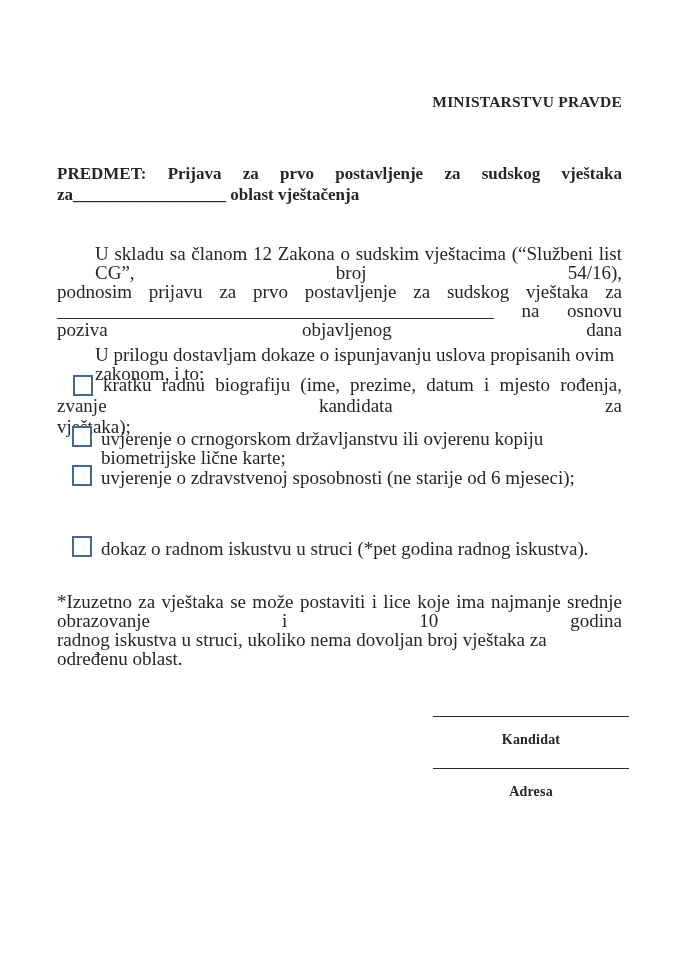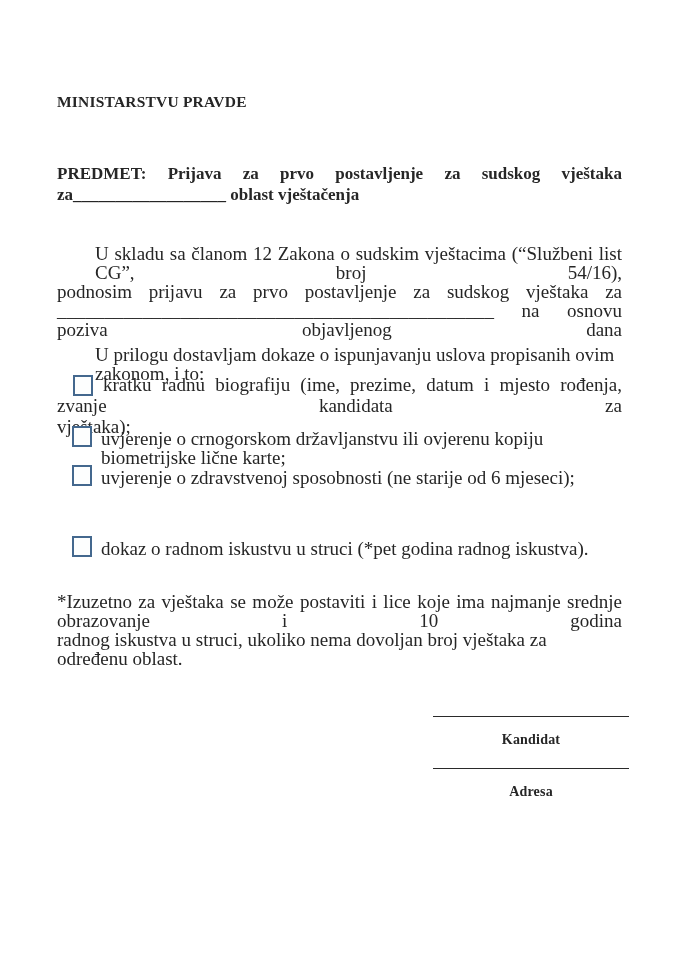--- a/index.html
+++ b/index.html
@@ -14,21 +14,21 @@
     background: #ffffff;
     font-family: "Liberation Serif", "DejaVu Serif", serif;
     color: #262626;
     overflow: hidden;
   }
   .abs { position: absolute; }
   .content-col { left: 57px; width: 565px; }
 
   .doc-title {
     top: 93px;
-    text-align: left;
+    text-align: right;
     font-weight: bold;
     font-size: 15.5px;
     letter-spacing: 0.2px;
   }
 
   .subject {
     top: 163px;
     font-weight: bold;
     font-size: 17px;
     line-height: 21px;

